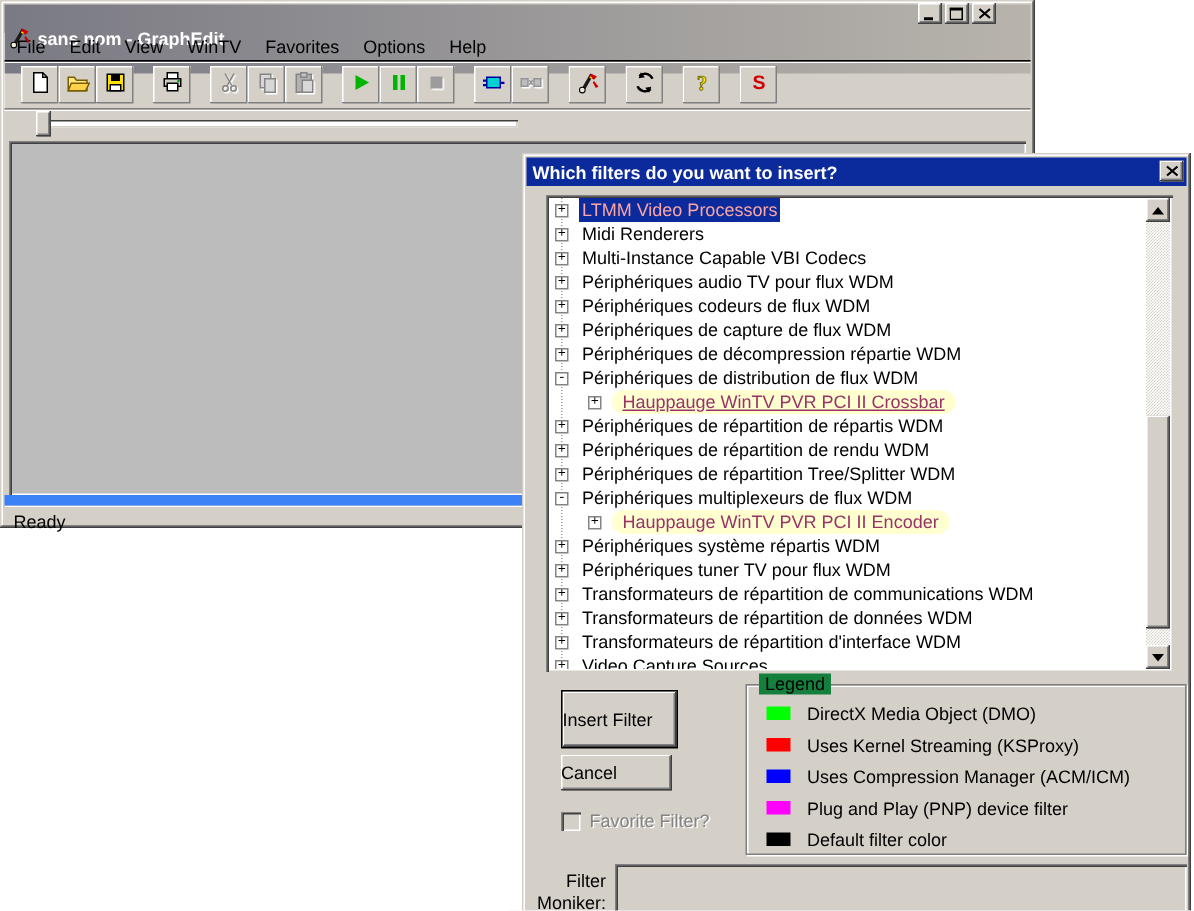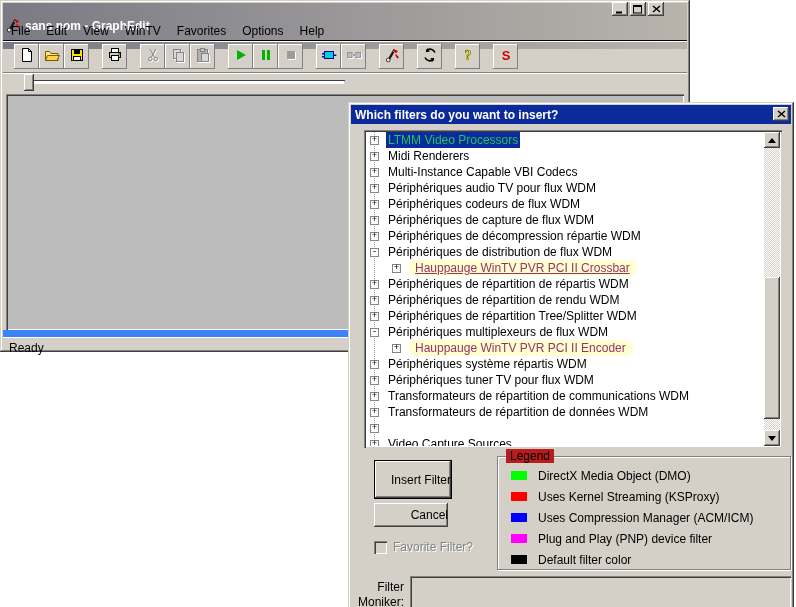--- a/index.html
+++ b/index.html
@@ -47,50 +47,50 @@
     box-shadow:inset 1px 1px 0 #808080, inset 2px 2px 0 #404040, inset -1px -1px 0 #d4d0c8, inset -2px -2px 0 #ffffff;}
   #tree-rows{position:absolute;left:2px;top:2px;right:18px;bottom:2px;overflow:hidden;
     background:repeating-linear-gradient(to bottom,#9a9a9a 0 1px,transparent 1px 2px) 8px 0/1px 100% no-repeat;}
   .tree-row{height:16px;display:flex;align-items:center;white-space:nowrap;}
   .expand-box{width:9px;height:9px;box-sizing:border-box;border:1px solid #848484;background:#fff;
     display:flex;align-items:center;justify-content:center;flex:none;
     font-family:"Liberation Mono",monospace;font-size:9px;line-height:7px;}
   .lvl0 .expand-box{margin-left:4px;}
   .lvl1 .expand-box{margin-left:26px;}
   .tree-label{margin-left:7px;padding:1px 2px;}
-  .tree-label.sel{background:#0b2a9b;color:#22c55e;}
+  .tree-label.sel{background:#0b2a9b;color:#fca5a5;}
   .tree-label.hl{background:#ffffd0;color:#993366;border-radius:8px;padding:1px 7px;}
   .tree-label.hl.u{text-decoration:underline;}
   
   #tree-scrollbar{position:absolute;top:2px;right:2px;width:16px;bottom:2px;
     background-image:linear-gradient(45deg,#d4d0c8 25%,transparent 25%,transparent 75%,#d4d0c8 75%),
       linear-gradient(45deg,#d4d0c8 25%,transparent 25%,transparent 75%,#d4d0c8 75%);
     background-size:2px 2px;background-position:0 0,1px 1px;background-color:#fff;}
   .sb-btn{position:absolute;left:0;width:16px;height:16px;background:#d4d0c8;
     box-shadow:inset -1px -1px 0 #404040, inset 1px 1px 0 #ffffff, inset -2px -2px 0 #808080;
     display:flex;align-items:center;justify-content:center;}
   #sb-up{top:0;} #sb-down{bottom:0;}
   .arr-up{width:0;height:0;border-left:4px solid transparent;border-right:4px solid transparent;border-bottom:5px solid #000;}
   .arr-down{width:0;height:0;border-left:4px solid transparent;border-right:4px solid transparent;border-top:5px solid #000;}
   #sb-thumb{position:absolute;left:0;top:145px;width:16px;height:142px;background:#d4d0c8;
     box-shadow:inset -1px -1px 0 #404040, inset 1px 1px 0 #ffffff, inset -2px -2px 0 #808080;}
   
-  .push-btn{position:absolute;background:#d4d0c8;display:flex;align-items:center;justify-content:flex-end;
+  .push-btn{position:absolute;background:#d4d0c8;display:flex;align-items:center;justify-content:flex-start;
     box-shadow:inset -1px -1px 0 #404040, inset 1px 1px 0 #ffffff, inset -2px -2px 0 #808080;}
   #insert-filter-btn{left:26px;top:358px;width:76px;height:37px;border:1px solid #000;}
   #cancel-btn{left:26px;top:401px;width:74px;height:24px;}
   
   #favorite-row{position:absolute;left:26px;top:438px;display:flex;align-items:center;}
   #favorite-checkbox{width:13px;height:13px;background:#d4d0c8;flex:none;
     box-shadow:inset 1px 1px 0 #808080, inset 2px 2px 0 #404040, inset -1px -1px 0 #ffffff;}
   #favorite-label{margin-left:6px;color:#848484;text-shadow:1px 1px 0 #fff;}
   
   #legend-box{position:absolute;left:149px;top:354px;width:292px;height:112px;
     border:1px solid #808080;box-shadow:inset 1px 1px 0 #ffffff, 1px 1px 0 #ffffff;}
-  #legend-title{position:absolute;top:-8px;left:8px;background:#b91c1c;padding:0 4px;}
+  #legend-title{position:absolute;top:-8px;left:8px;background:#15803d;padding:0 4px;}
   #legend-items{position:absolute;left:13px;top:8px;right:6px;}
   .legend-row{height:21px;display:flex;align-items:center;}
   .legend-swatch{width:16px;height:9px;flex:none;}
   .legend-label{margin-left:11px;white-space:nowrap;}
   
   #moniker-label{position:absolute;left:8px;top:478px;width:48px;text-align:right;line-height:15px;}
   #moniker-field{position:absolute;left:62px;top:474px;width:381px;height:42px;background:#d4d0c8;
     box-shadow:inset 1px 1px 0 #808080, inset 2px 2px 0 #404040, inset -1px -1px 0 #ffffff, inset -2px -2px 0 #d4d0c8;}
 </style>
 </head>
@@ -332,20 +332,21 @@
           <div class="tree-row lvl0">
             <span class="expand-box">+</span>
             <span class="tree-label">Transformateurs de répartition de communications WDM</span>
           </div>
           <div class="tree-row lvl0">
             <span class="expand-box">+</span>
             <span class="tree-label">Transformateurs de répartition de données WDM</span>
           </div>
           <div class="tree-row lvl0">
             <span class="expand-box">+</span>
+            <span class="tree-label">Transformateurs de répartition d'interface WDM</span>
           </div>
           <div class="tree-row lvl0">
             <span class="expand-box">+</span>
             <span class="tree-label">Video Capture Sources</span>
           </div>
         </div>
       <div id="tree-scrollbar">
         <div class="sb-btn" id="sb-up">
             <span class="arr-up"></span>
           </div>

